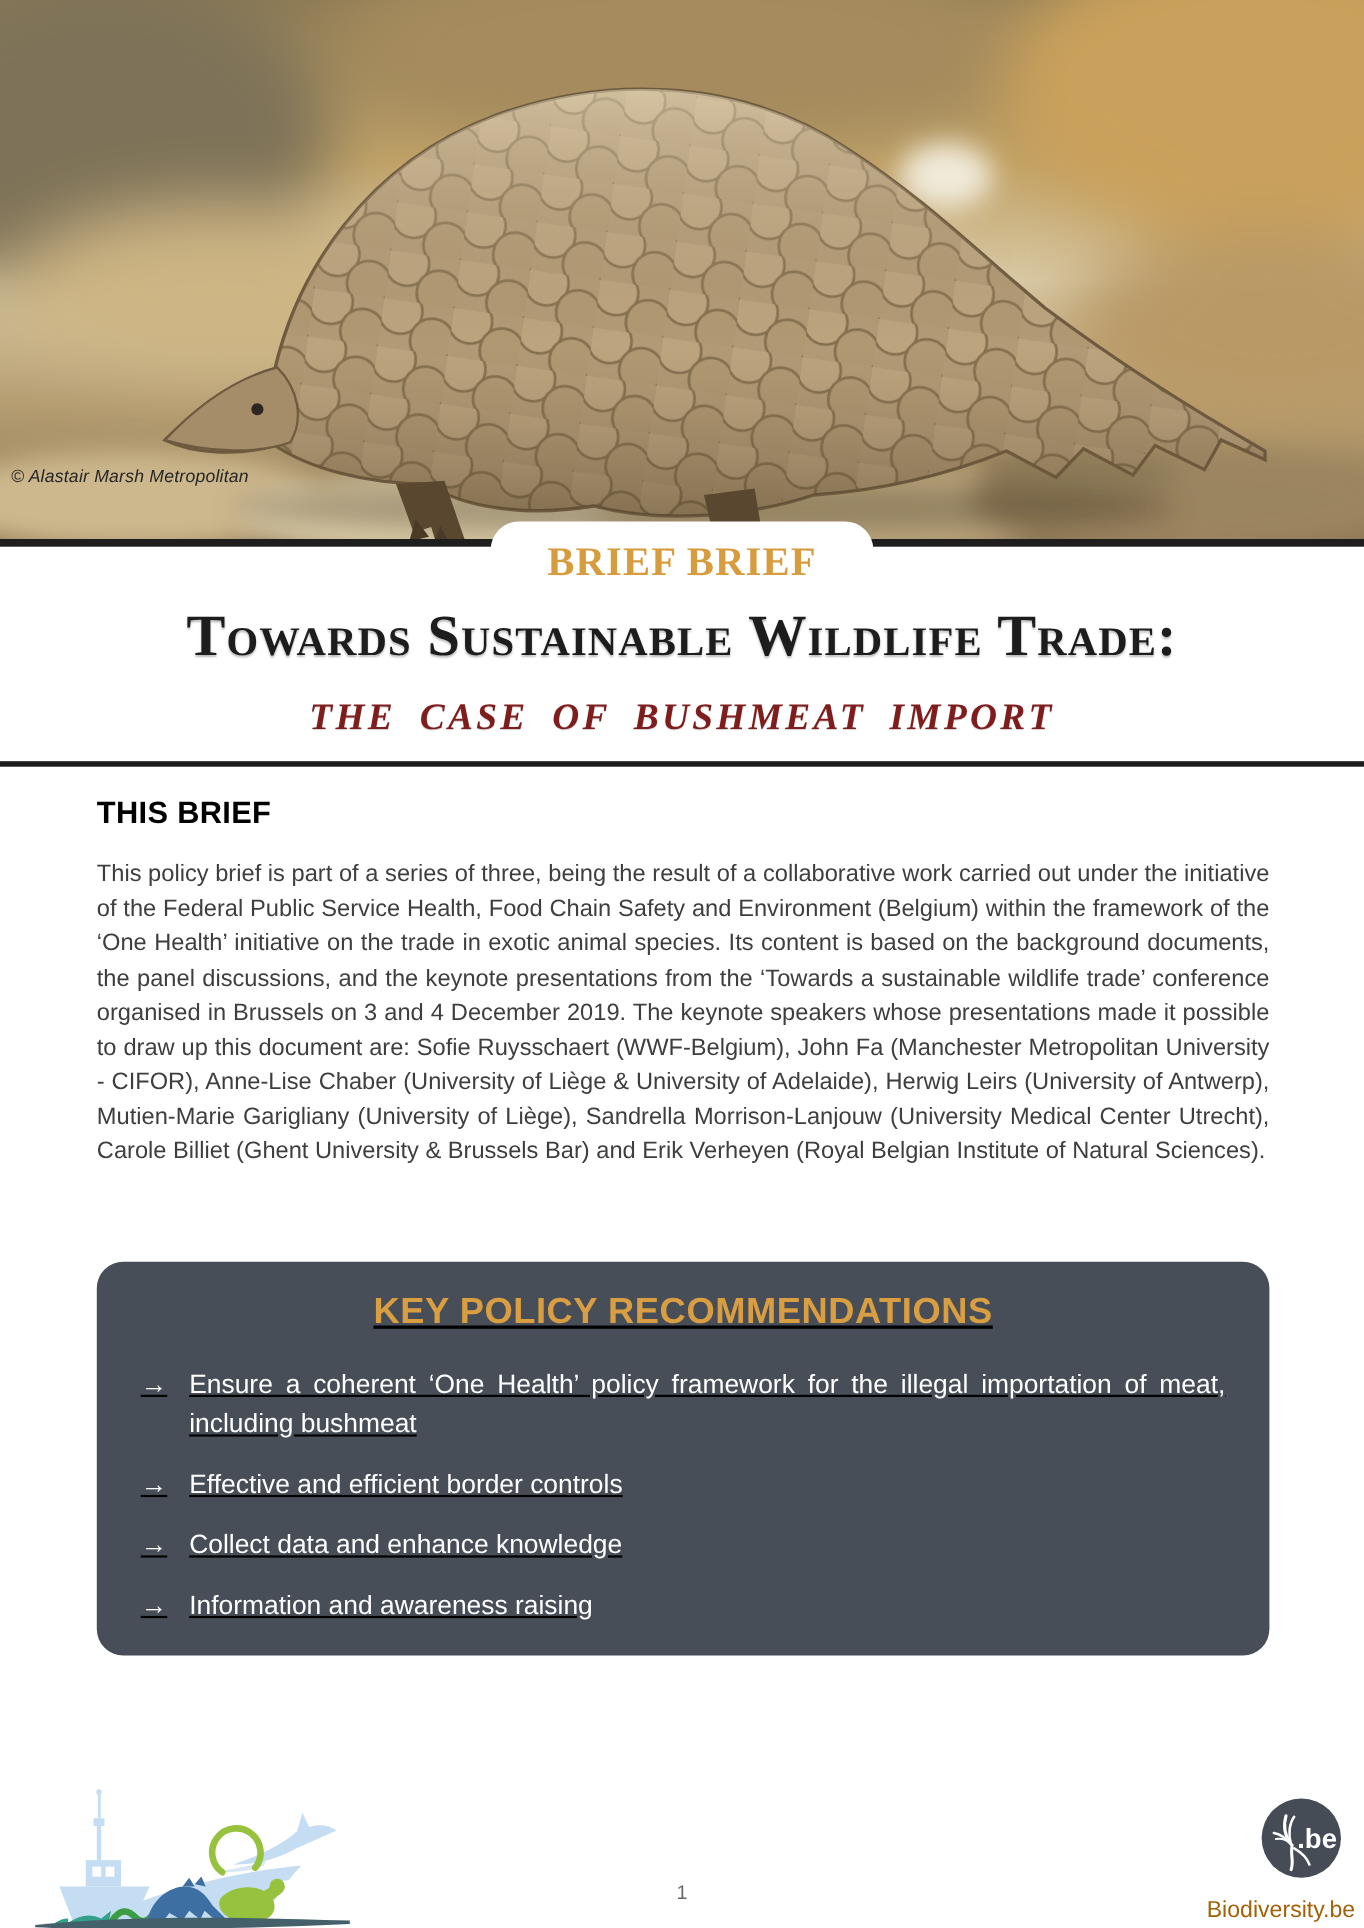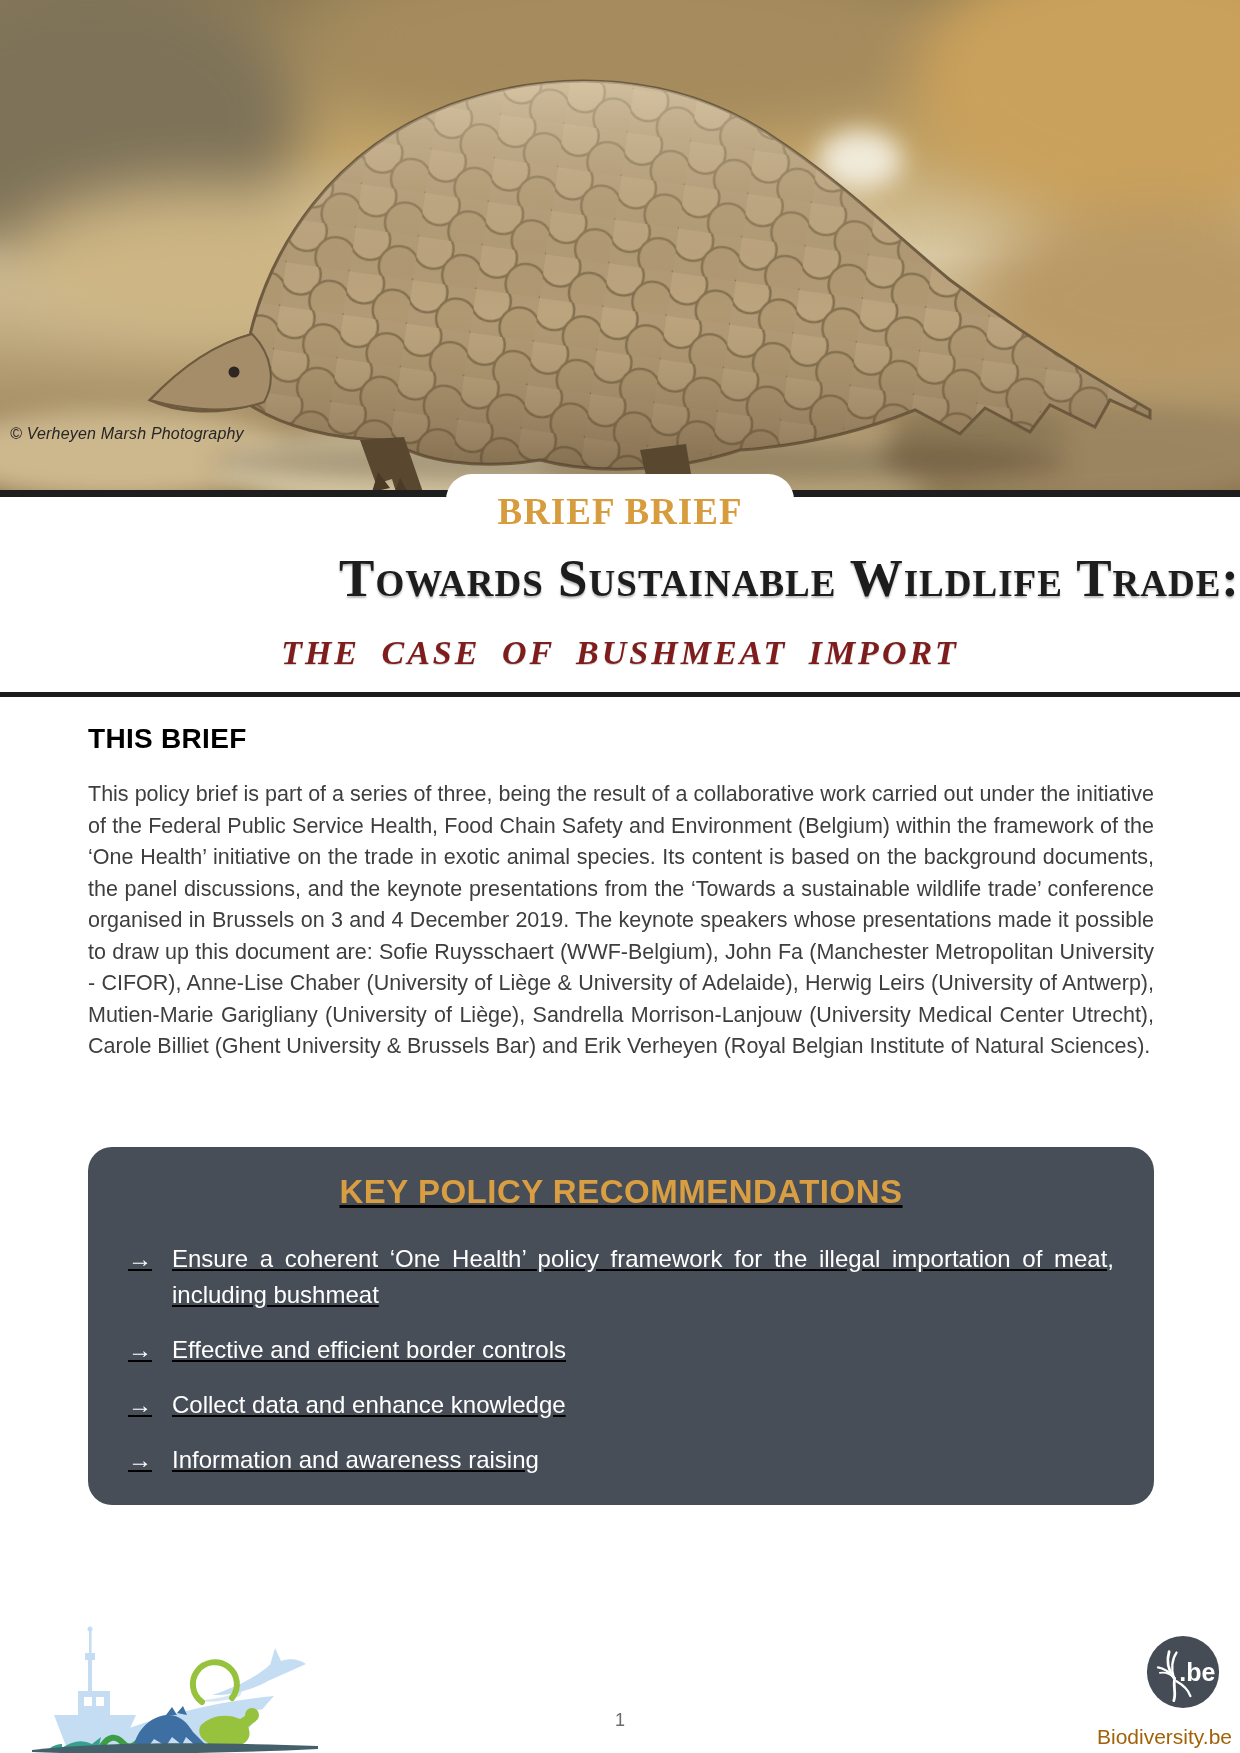--- a/index.html
+++ b/index.html
@@ -14,21 +14,21 @@
           color:#262626;letter-spacing:.2px;}
 
   
   .banner-tab{position:absolute;top:474px;left:50%;transform:translateX(-50%);
               width:348px;height:74px;background:#ffffff;border-radius:26px;
               text-align:center;}
   .banner-tab span{font-family:"Liberation Serif",serif;font-weight:700;font-size:37px;
                    line-height:76px;letter-spacing:1px;color:#D79C3D;}
 
   
-  h1.title{position:absolute;top:548px;left:0;width:100%;margin:0;text-align:right;
+  h1.title{position:absolute;top:548px;left:0;width:100%;margin:0;text-align:center;
            font-family:"Liberation Serif",serif;font-variant-caps:small-caps;font-weight:700;
            font-size:53px;letter-spacing:1px;color:#1d1d1d;
            text-shadow:0 2px 2px rgba(0,0,0,.28);}
   h2.subtitle{position:absolute;top:634px;left:0;width:100%;margin:0;text-align:center;
            font-family:"Liberation Serif",serif;font-style:italic;font-weight:700;
            font-size:34px;letter-spacing:3px;word-spacing:10px;color:#7f1d1d;
            text-shadow:0 1px 1px rgba(0,0,0,.2);}
   .rule{position:absolute;top:692px;left:0;width:100%;height:5px;background:#1c1c1c;}
 
   
@@ -126,21 +126,21 @@
 
         <path fill="#a58d69" stroke="#6d5a3f" stroke-width="2" d="M150 400 C180 368 214 344 252 334 C272 354 276 382 264 402 C230 414 185 410 150 400 Z"></path>
         <circle cx="234" cy="372" r="5.5" fill="#2e2620"></circle>
 
         <path fill="#5a472f" d="M360 440 l16 44 l16 -5 l8 26 l24 -10 l-20 -58 Z"></path>
         <path fill="#4a3a26" d="M392 500 l8 -22 l10 18 Z M372 492 l6 -20 l12 16 Z"></path>
 
         <path fill="#5a472f" d="M640 450 l8 34 l44 -4 l-6 -36 Z"></path>
       </g>
     </svg>
-    <div class="credit">©  Verheyen Marsh Photography</div>
+    <div class="credit">©  Alastair Marsh Metropolitan</div>
   </header>
 
   <div class="banner-tab">
     <span>BRIEF BRIEF</span>
   </div>
 
   <h1 class="title">Towards Sustainable Wildlife Trade:</h1>
   <h2 class="subtitle">THE CASE OF BUSHMEAT IMPORT</h2>
   <div class="rule"></div>
 

